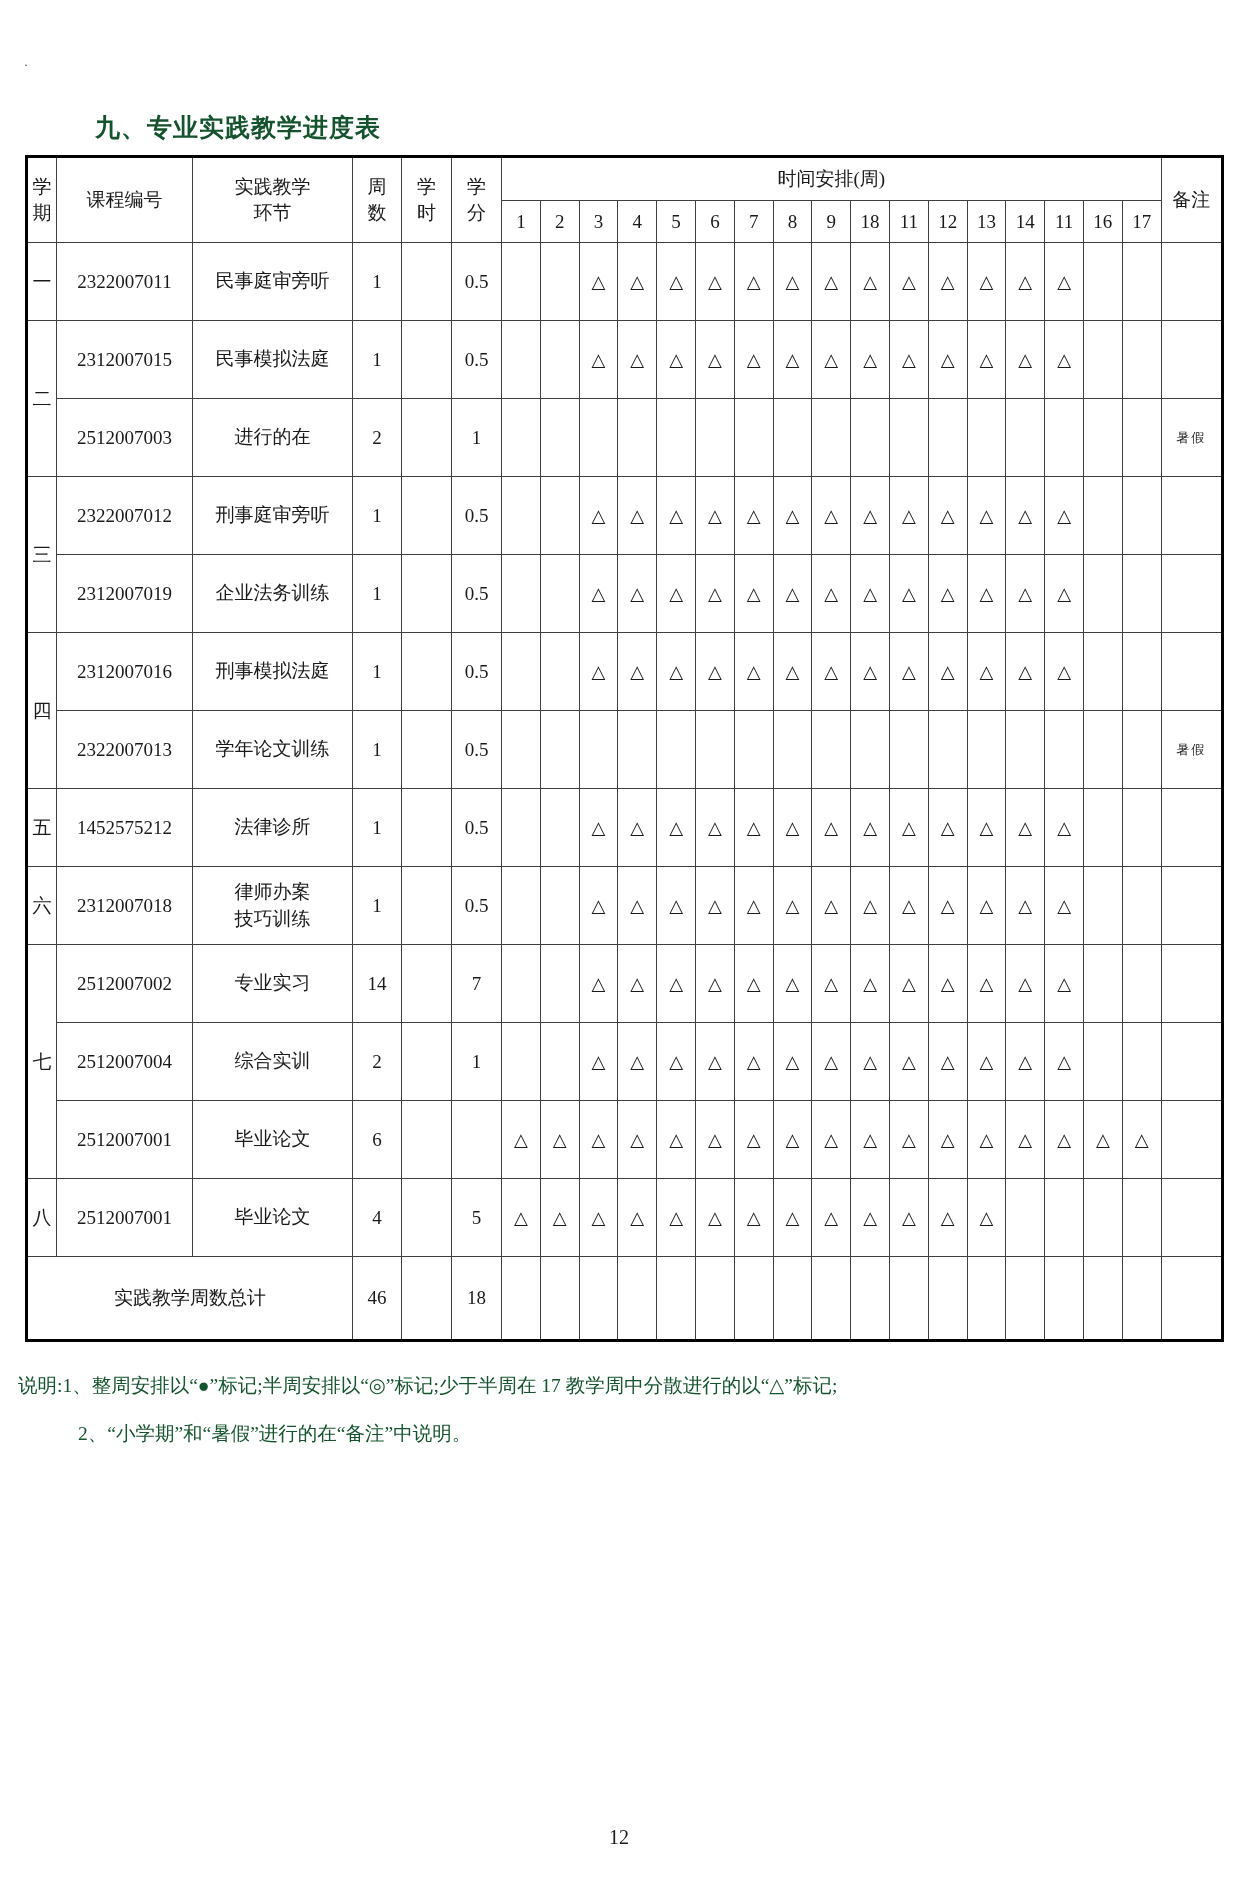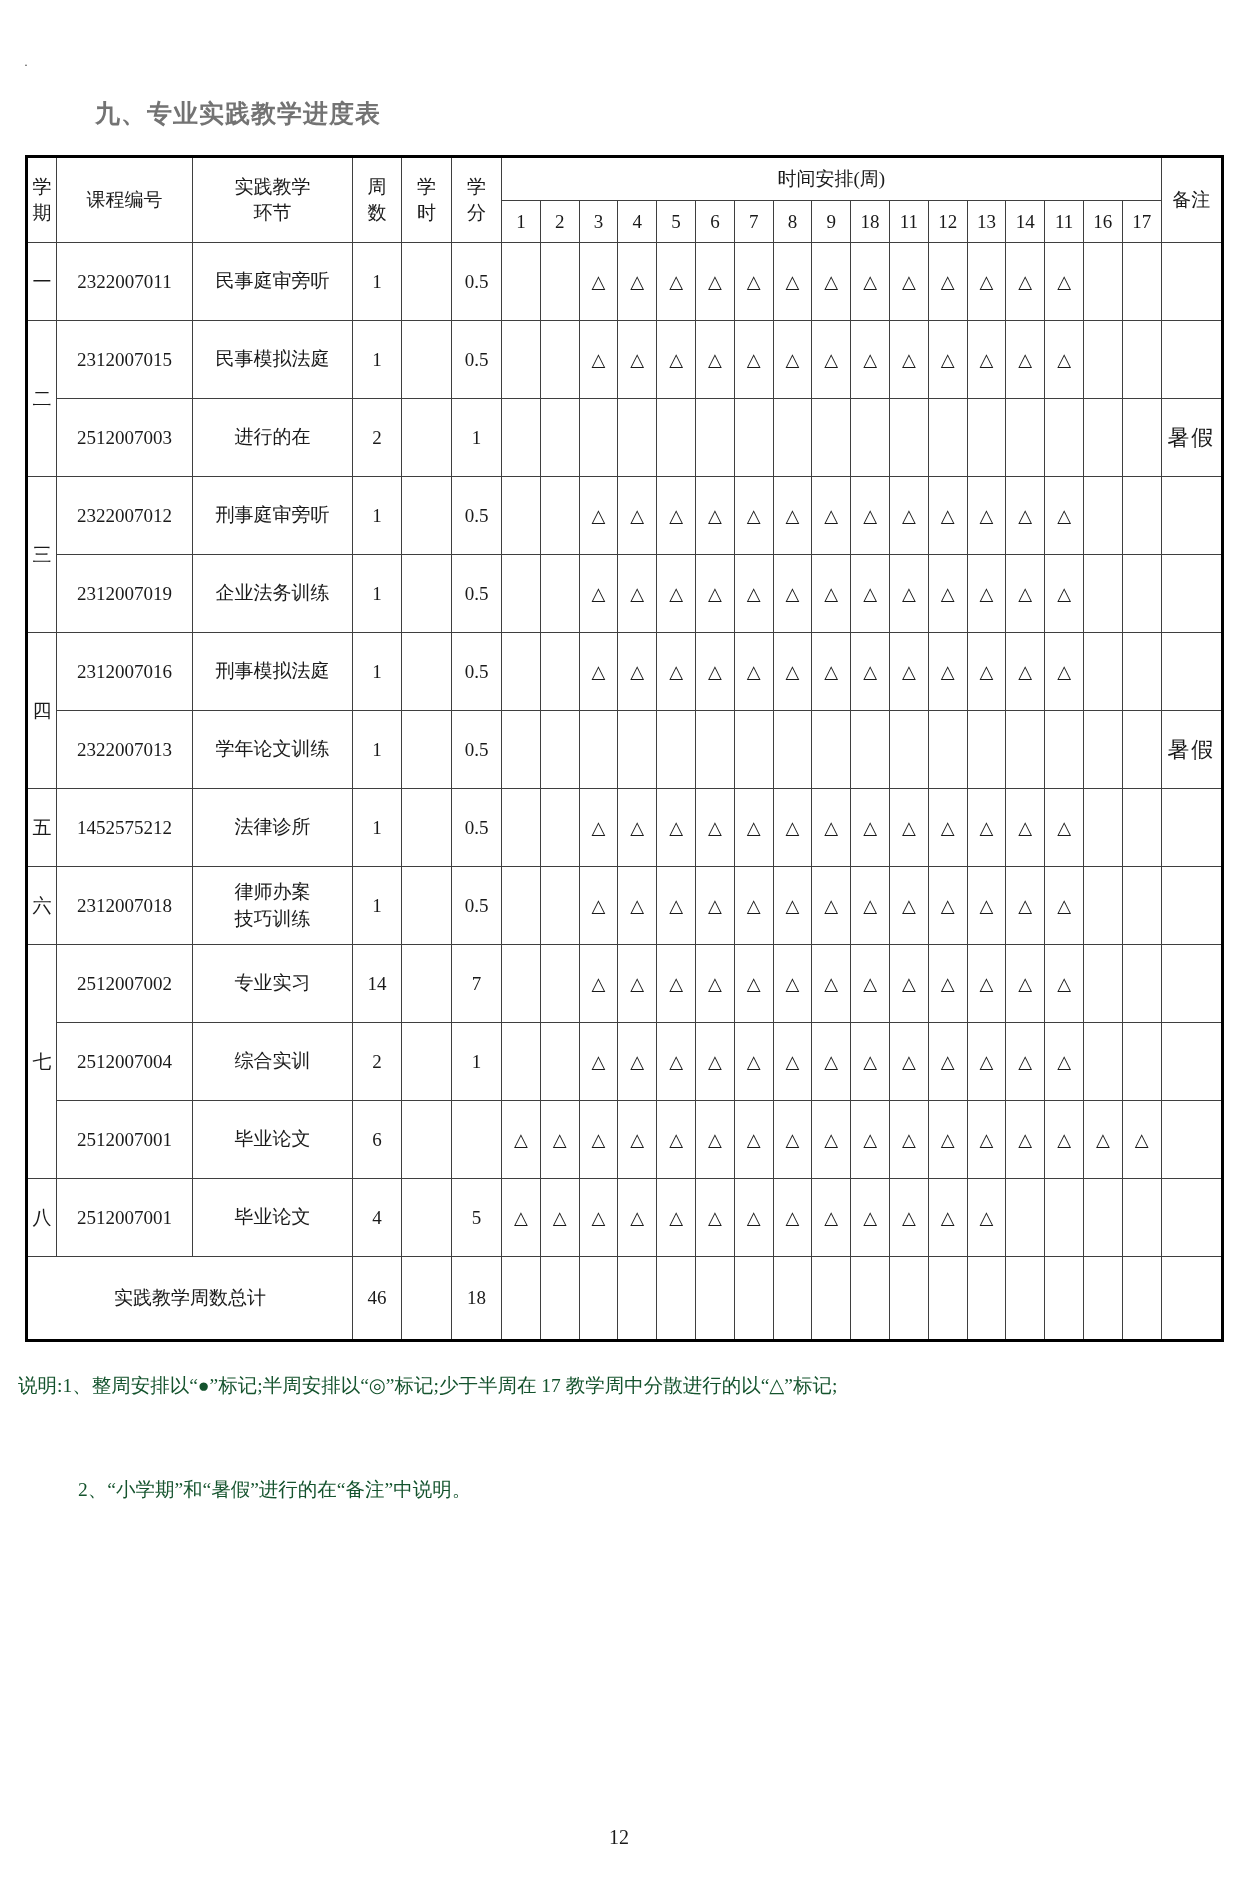--- a/index.html
+++ b/index.html
@@ -2,46 +2,46 @@
 <html><head>
 <meta charset="utf-8">
 <style>
   html,body{margin:0;padding:0;}
   body{
     width:1238px;height:1885px;position:relative;background:#ffffff;
     font-family:"Liberation Serif","DejaVu Serif",serif;color:#1a1a1a;
   }
   .corner-dot{position:absolute;left:24px;top:58px;font-size:12px;color:#333;}
   .doc-title{
-    position:absolute;left:95px;top:97px;margin:0;
+    position:absolute;left:95px;top:111px;margin:0;
     font-family:"Liberation Sans","DejaVu Sans",sans-serif;
-    font-weight:bold;font-size:25px;letter-spacing:1px;color:#737373;
+    font-weight:bold;font-size:25px;letter-spacing:1px;color:#14532d;
   }
   .table-wrap{position:absolute;left:25px;top:155px;}
   table.sched{
     border-collapse:collapse;table-layout:fixed;width:1197px;
     border:3px solid #000;
     font-size:19px;
   }
   table.sched th,table.sched td{
     border:1px solid #3f3f3f;
     text-align:center;vertical-align:middle;
     padding:0 1px;font-weight:normal;overflow:hidden;
   }
   thead tr.hr1{height:44px;}
   thead tr.hr2{height:42px;}
   tbody tr{height:78px;}
   tbody tr.total{height:84px;}
   .pre{white-space:pre-line;line-height:1.35;}
   td.name{white-space:pre-line;line-height:1.4;}
   td.wk{font-size:18px;}
-  td.remark{font-size:22px;letter-spacing:2px;}
+  td.remark{font-size:13px;letter-spacing:2px;}
   .notes{position:absolute;left:18px;width:1120px;font-size:19.5px;color:#14532d;}
   .note1{top:1372px;}
-  .note2{top:1476px;left:78px;}
+  .note2{top:1420px;left:78px;}
   .page-num{position:absolute;left:0;top:1826px;width:100%;text-align:center;font-size:20px;}
 </style>
 </head>
 <body>
 
 <span class="corner-dot">·</span>
 
 <h1 class="doc-title">九、专业实践教学进度表</h1>
 
 <div class="table-wrap">

